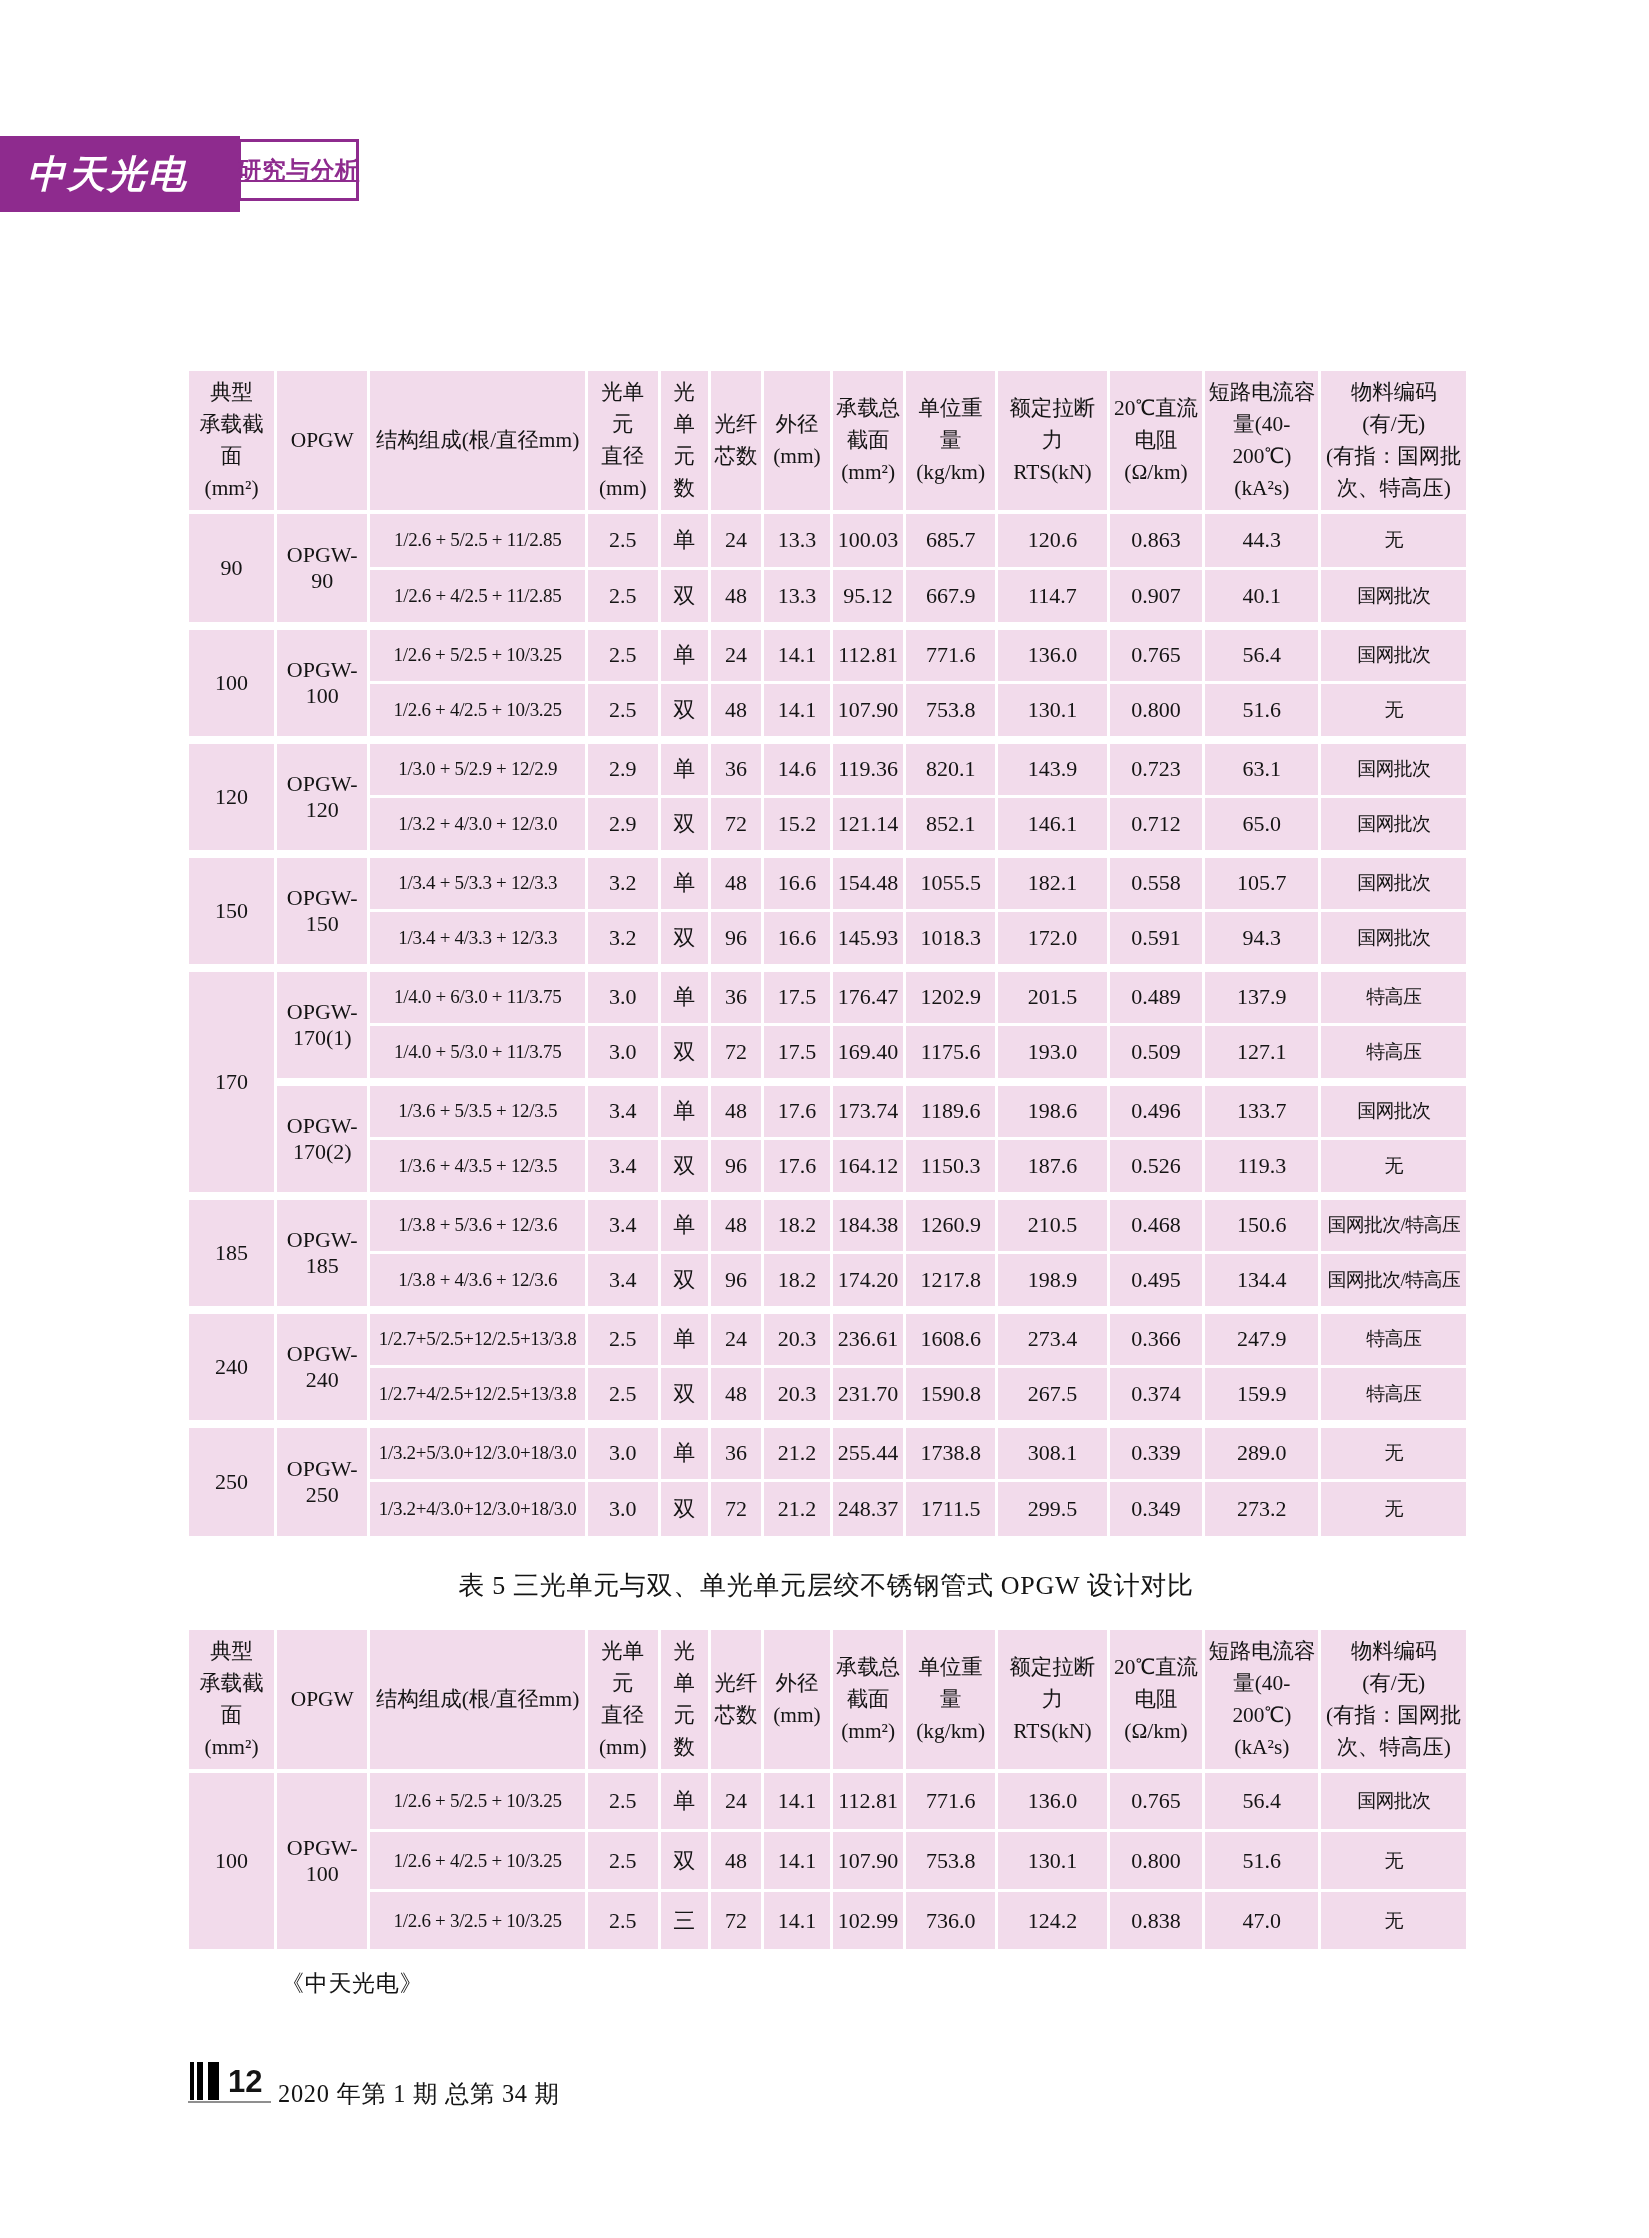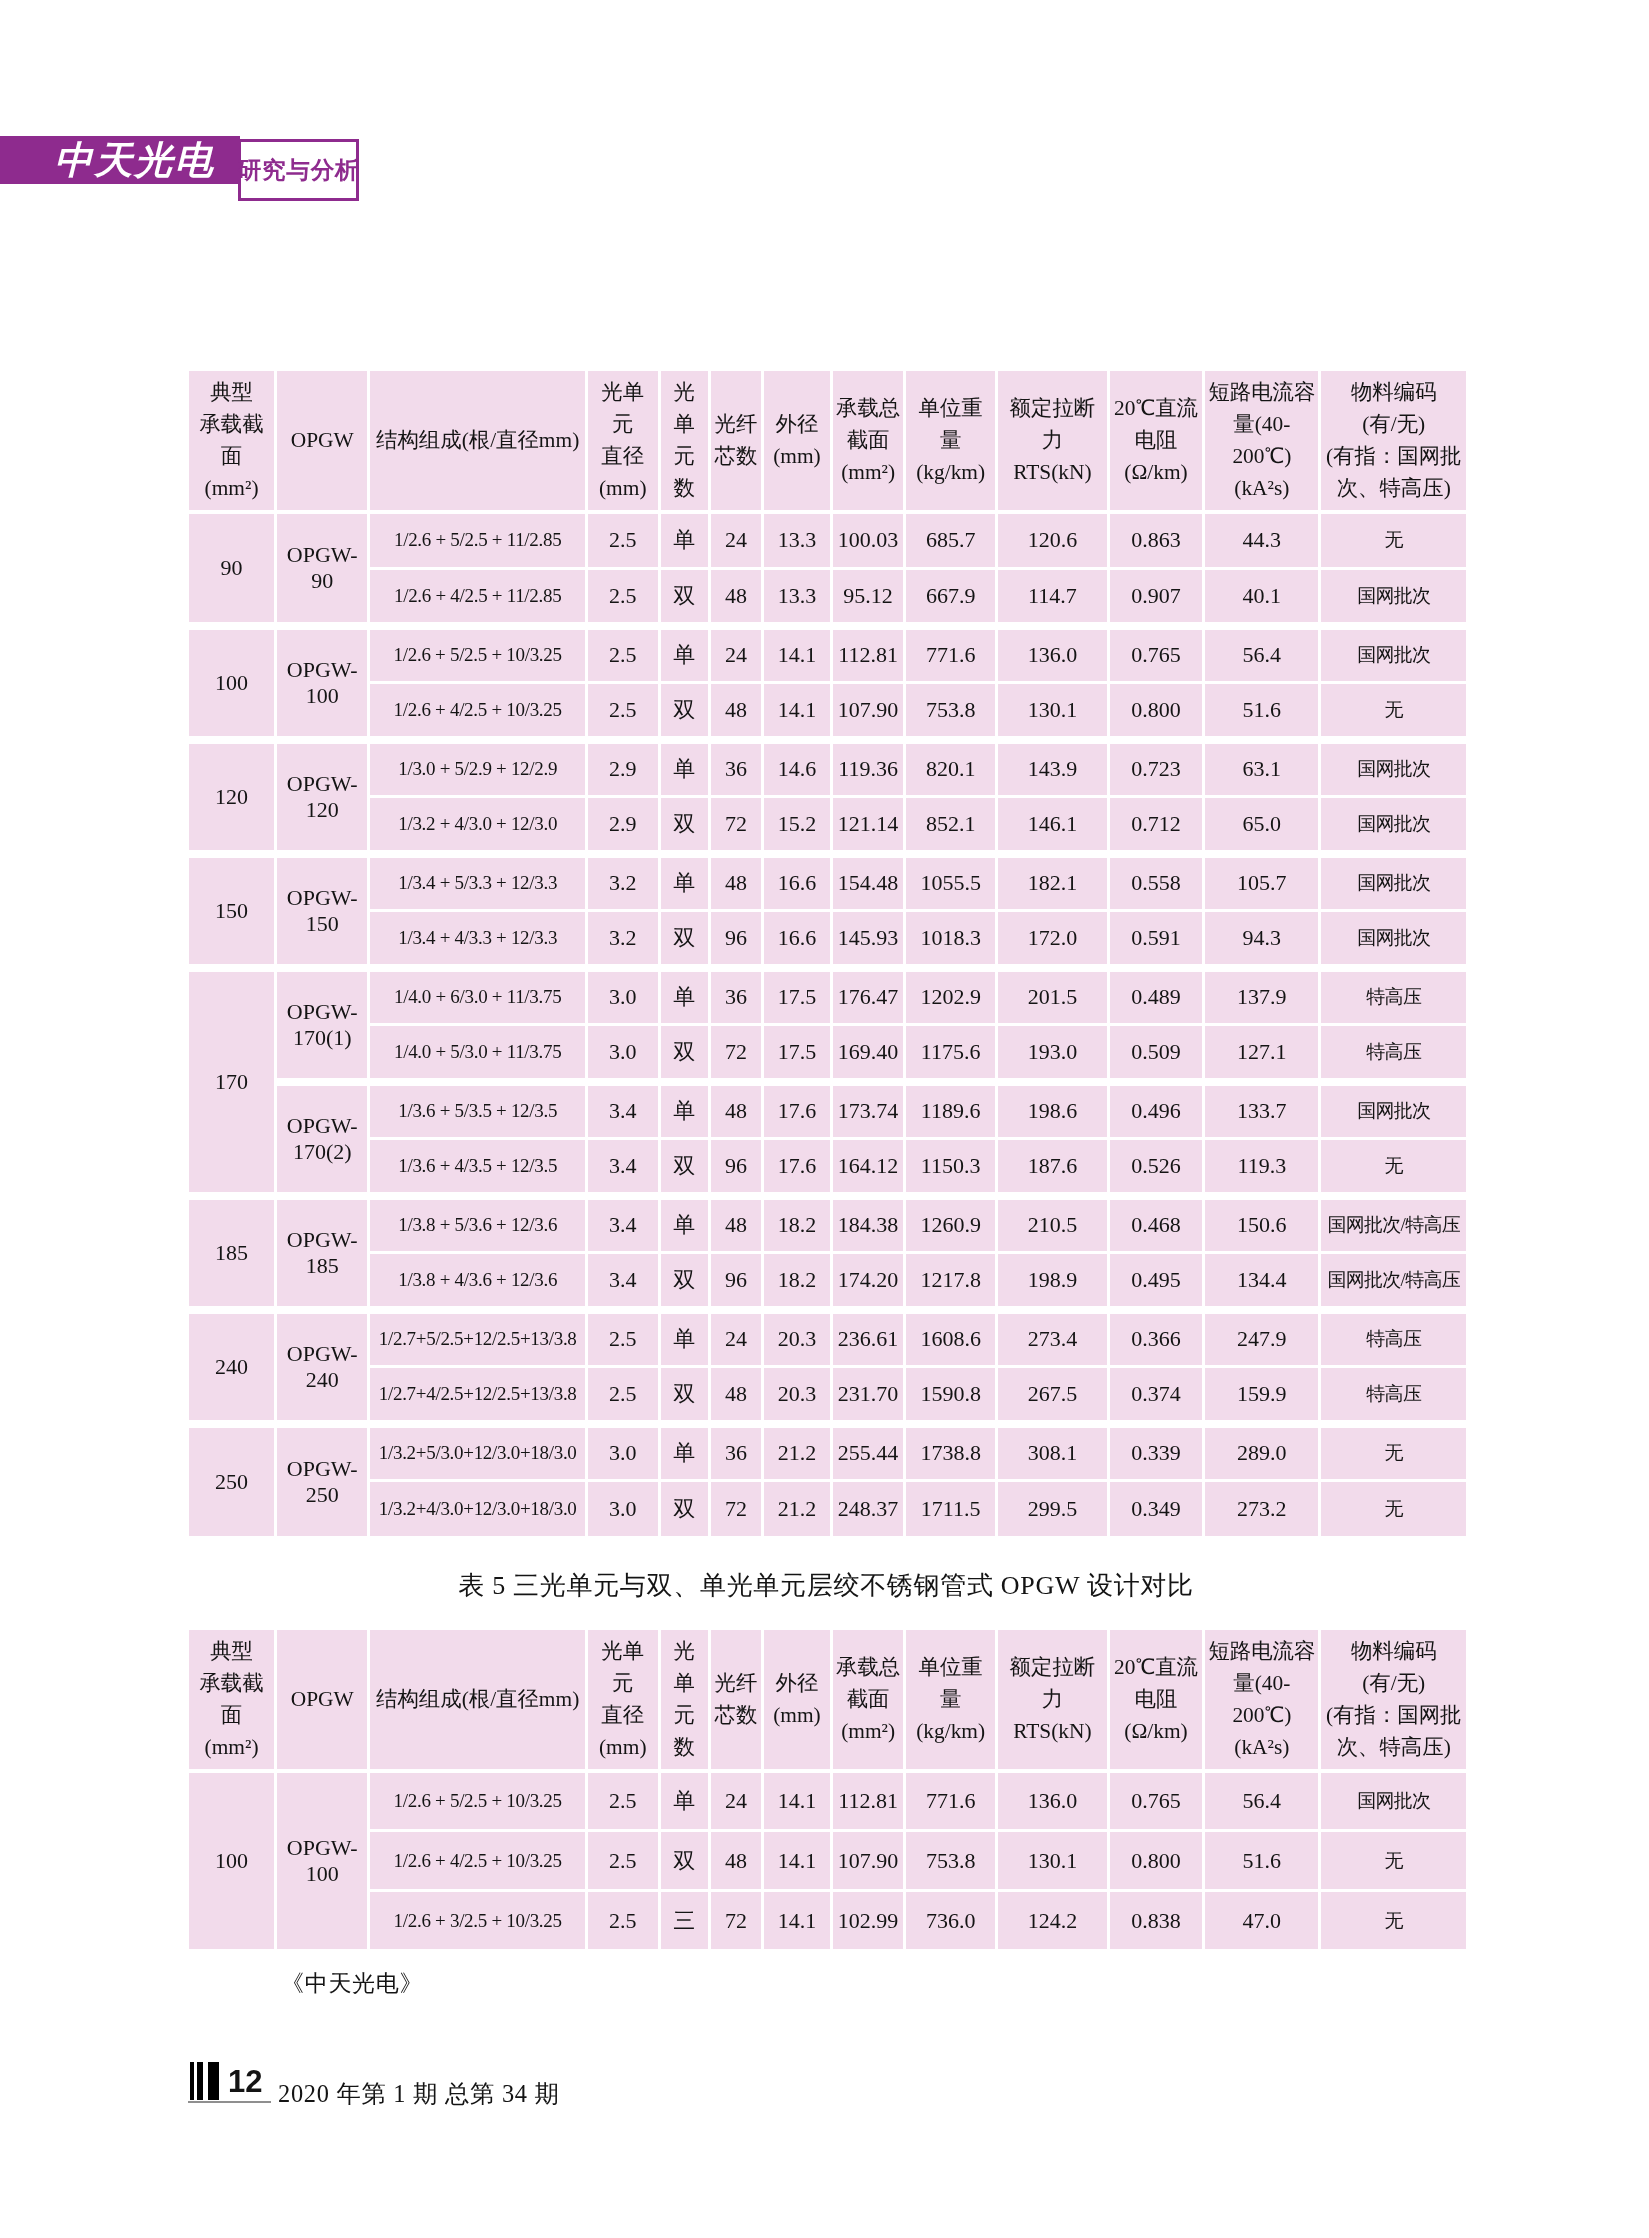--- a/index.html
+++ b/index.html
@@ -2,35 +2,35 @@
 <html style="--banner: #8e2b8e; --pink: #f2dbeb;font-size:11.8px"><head>
 <meta charset="utf-8">
 <style>
   html,body { margin:0; padding:0; background:#ffffff; }
   .page {
     position:relative; width:1649px; height:2239px; background:#fff;
     font-family:"Liberation Serif", serif; color:#141414; overflow:hidden;
   }
   
   .banner-strip {
-    position:absolute; left:0; top:136px; width:240px; height:48px;
+    position:absolute; left:0; top:136px; width:240px; height:76px;
     background:var(--banner,#8e2b8e);
-    display:flex; align-items:center; justify-content:flex-end;
+    display:flex; align-items:center; justify-content:center;
     padding-right:25px; box-sizing:border-box;
   }
   .logo-text {
     color:#fff; font-size:38px; font-weight:bold; font-style:italic;
     letter-spacing:2.2px; white-space:nowrap;
   }
   .banner-box {
     position:absolute; left:238px; top:139px; width:121px; height:62px;
     background:#fff; border:3px solid var(--banner,#8e2b8e); box-sizing:border-box;
     display:flex; align-items:center; justify-content:center;
   }
-  .banner-box span { color:var(--banner,#8e2b8e); font-size:23.6px; font-weight:bold; letter-spacing:0.7px; white-space:nowrap; }
+  .banner-box span { color:var(--banner,#8e2b8e); font-size:23.6px; font-weight:bold; letter-spacing:0.7px; white-space:nowrap;text-decoration:underline; }
 
   
   .tbl-title {
     position:absolute; left:183px; width:1286px; text-align:center;
     font-size:26px; letter-spacing:0.7px; white-space:nowrap;
   }
   .title4 { top:318px; }
   .title5 { top:1568px; }
 
   

